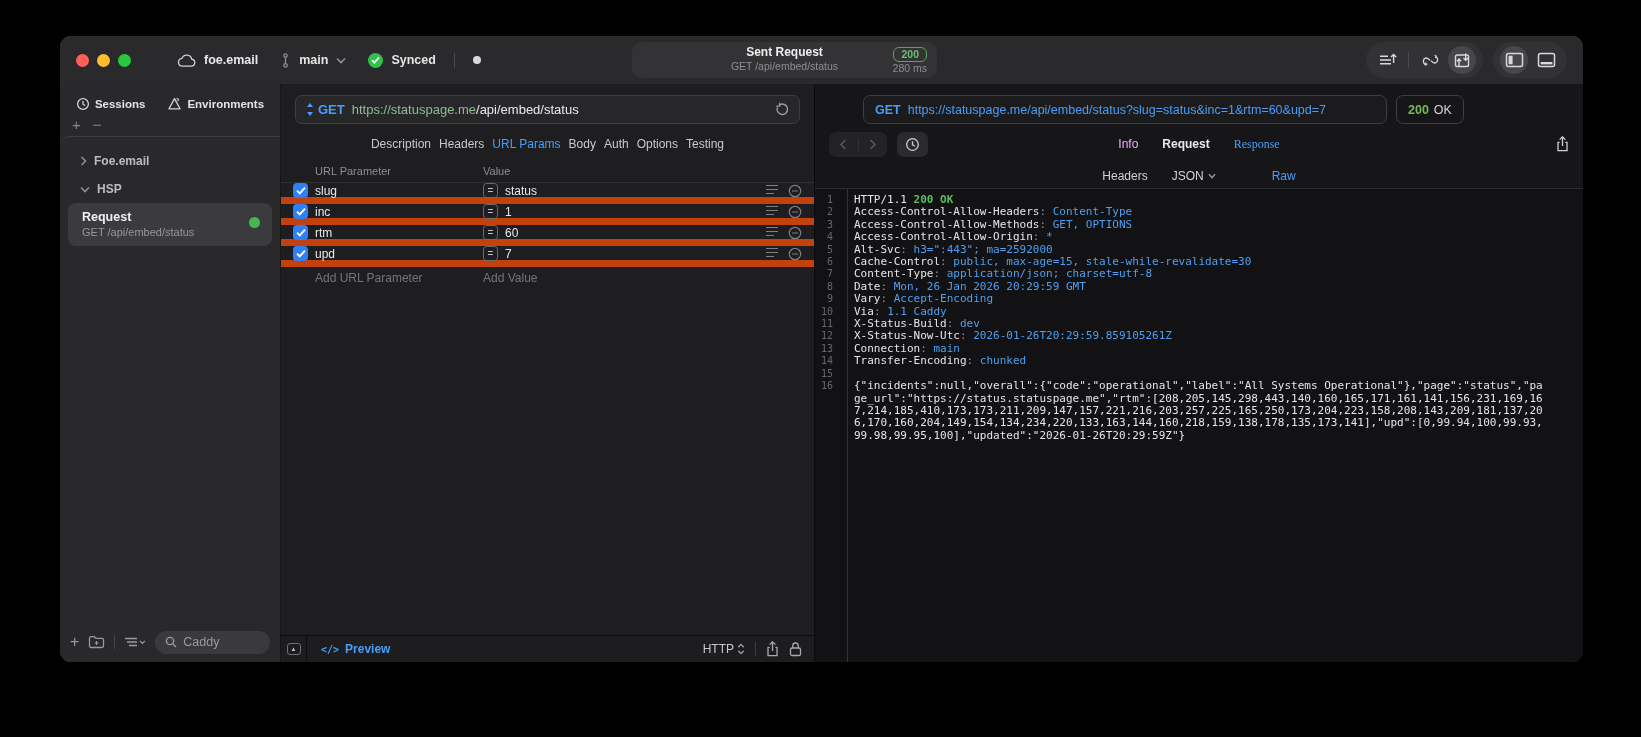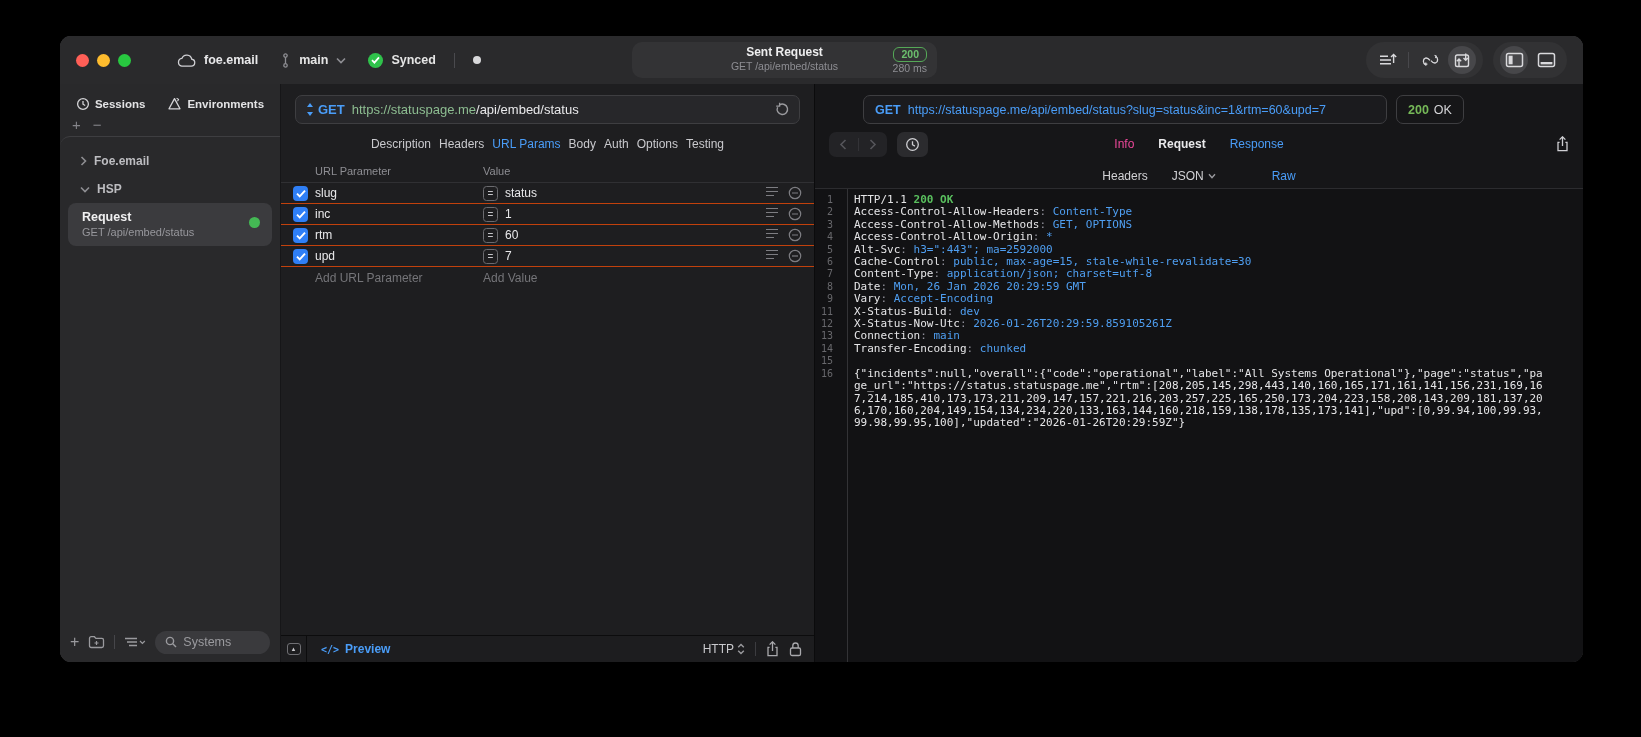--- a/index.html
+++ b/index.html
@@ -79,21 +79,21 @@
   .method { color:#4a9df8; font-weight:700; }
   .u-host { color:#8dbd91; }
   .u-path { color:#e9e9eb; }
   .refresh { margin-left:auto; color:#9a9a9e; display:inline-flex; }
   .req-tabs { height:32px; display:flex; align-items:center; justify-content:center; gap:8px;
               font-size:12px; color:#c9c9cd; flex:none; }
   .req-tabs .tab.active { color:#4a9df8; }
   .params { flex:1; min-height:0; font-size:12px; }
   .pgrid { display:grid; grid-template-columns:34px 168px 1fr 58px; align-items:center; }
   .phead { height:23px; color:#8e8e93; font-size:11px; border-bottom:1px solid #303033; }
-  .param-row { height:21px; border-bottom:1px solid #c2410c; }
+  .param-row { height:21px; border-bottom:7px solid #c2410c; }
   .cb { width:15px; height:15px; margin-left:12px; background:#2f7ff6; border-radius:4px;
         display:flex; align-items:center; justify-content:center; color:#fff; }
   .pname { color:#e9e9eb; }
   .pval { display:flex; align-items:center; gap:7px; color:#e9e9eb; }
   .eqchip { width:15px; height:15px; border:1px solid #6b6b6f; border-radius:3.5px; color:#c3c3c7;
             font-size:10px; display:inline-flex; align-items:center; justify-content:center; }
   .picons { display:flex; gap:9px; justify-content:flex-end; padding-right:12px; color:#7d7d82; }
   .picons .ric { display:inline-flex; }
   .add-row { height:22px; color:#757579; }
   .req-footer { margin-top:auto; height:27px; flex:none; border-top:1px solid #0c0c0d; background:#1d1d1f;
@@ -121,23 +121,23 @@
   .status-code { color:#76b958; font-weight:700; }
   .status-text { color:#d5d5d8; }
   .resp-toolbar { height:40px; display:flex; align-items:center; padding:0 14px; position:relative; flex:none; }
   .nav-pill { width:58px; height:25px; background:#232326; border-radius:7px; display:flex;
               align-items:center; justify-content:space-evenly; color:#55555a; }
   .nav-div { width:1px; height:13px; background:#333337; }
   .clock-pill { width:31px; height:25px; background:#2b2b2e; border-radius:7px; display:flex;
                 align-items:center; justify-content:center; color:#cfcfd3; margin-left:10px; }
   .resp-tabs { position:absolute; left:50%; transform:translateX(-50%); display:flex; gap:24px;
                font-size:12px; }
-  .resp-tabs .tab { color:#ec4899; }
+  .resp-tabs .tab { color:#f0abfc; }
   .resp-tabs .tab.emph { color:#e9e9eb; font-weight:600; }
-  .resp-tabs .tab.active { color:#4a9df8; }
+  .resp-tabs .tab.active { color:#4a9df8;font-family:Liberation Serif, serif; }
   .share-right { margin-left:auto; color:#cfcfd3; display:inline-flex; }
   .resp-subtabs { height:25px; display:flex; align-items:center; justify-content:center; gap:24px;
                   font-size:12px; border-bottom:1px solid #2c2c2f; flex:none; }
   .resp-subtabs .stab { color:#d2d2d5; display:flex; align-items:center; gap:4px; }
   .resp-subtabs .stab.active { color:#4a9df8;padding-left:32px; }
   .stab .chev { color:#9a9a9e; display:inline-flex; }
 
   .resp-body { flex:1; background:#121214; position:relative; padding-top:5px;
                font-family:"DejaVu Sans Mono", monospace; font-size:11px; overflow:hidden; }
   .gutter-line { position:absolute; left:32px; top:0; bottom:0; width:1px; background:#333336; }
@@ -307,21 +307,21 @@
               <path d="M16 5l2.4 2.4L20.8 5" stroke-width="1.2"></path>
             </svg>
         </span>
         <span class="search-pill">
           <span>
             <svg width="12" height="12" viewBox="0 0 12 12" fill="none" stroke="currentColor" stroke-width="1.4">
                 <circle cx="5" cy="5" r="3.6"></circle>
                 <path d="M7.8 7.8 11 11"></path>
               </svg>
           </span>
-          <span>Systems</span>
+          <span>Caddy</span>
         </span>
       </div>
     </aside>
 
     <section class="request-pane">
       <div class="url-row">
         <div class="url-bar">
           <span class="method-arrows">
             <svg width="8" height="13" viewBox="0 0 8 13" fill="currentColor">
                 <path d="M4 0 7 4H1Z"></path>
@@ -587,20 +587,24 @@
             </div>
             <div class="code-line">
               <span class="ln">8</span>
               <span class="lc"><span class="c-key">Date</span><span class="c-sep">: </span><span class="c-val">Mon, 26 Jan 2026 20:29:59 GMT</span></span>
             </div>
             <div class="code-line">
               <span class="ln">9</span>
               <span class="lc"><span class="c-key">Vary</span><span class="c-sep">: </span><span class="c-val">Accept-Encoding</span></span>
             </div>
             <div class="code-line">
+              <span class="ln">10</span>
+              <span class="lc"><span class="c-key">Via</span><span class="c-sep">: </span><span class="c-val">1.1 Caddy</span></span>
+            </div>
+            <div class="code-line">
               <span class="ln">11</span>
               <span class="lc"><span class="c-key">X-Status-Build</span><span class="c-sep">: </span><span class="c-val">dev</span></span>
             </div>
             <div class="code-line">
               <span class="ln">12</span>
               <span class="lc"><span class="c-key">X-Status-Now-Utc</span><span class="c-sep">: </span><span class="c-val">2026-01-26T20:29:59.859105261Z</span></span>
             </div>
             <div class="code-line">
               <span class="ln">13</span>
               <span class="lc"><span class="c-key">Connection</span><span class="c-sep">: </span><span class="c-val">main</span></span>

